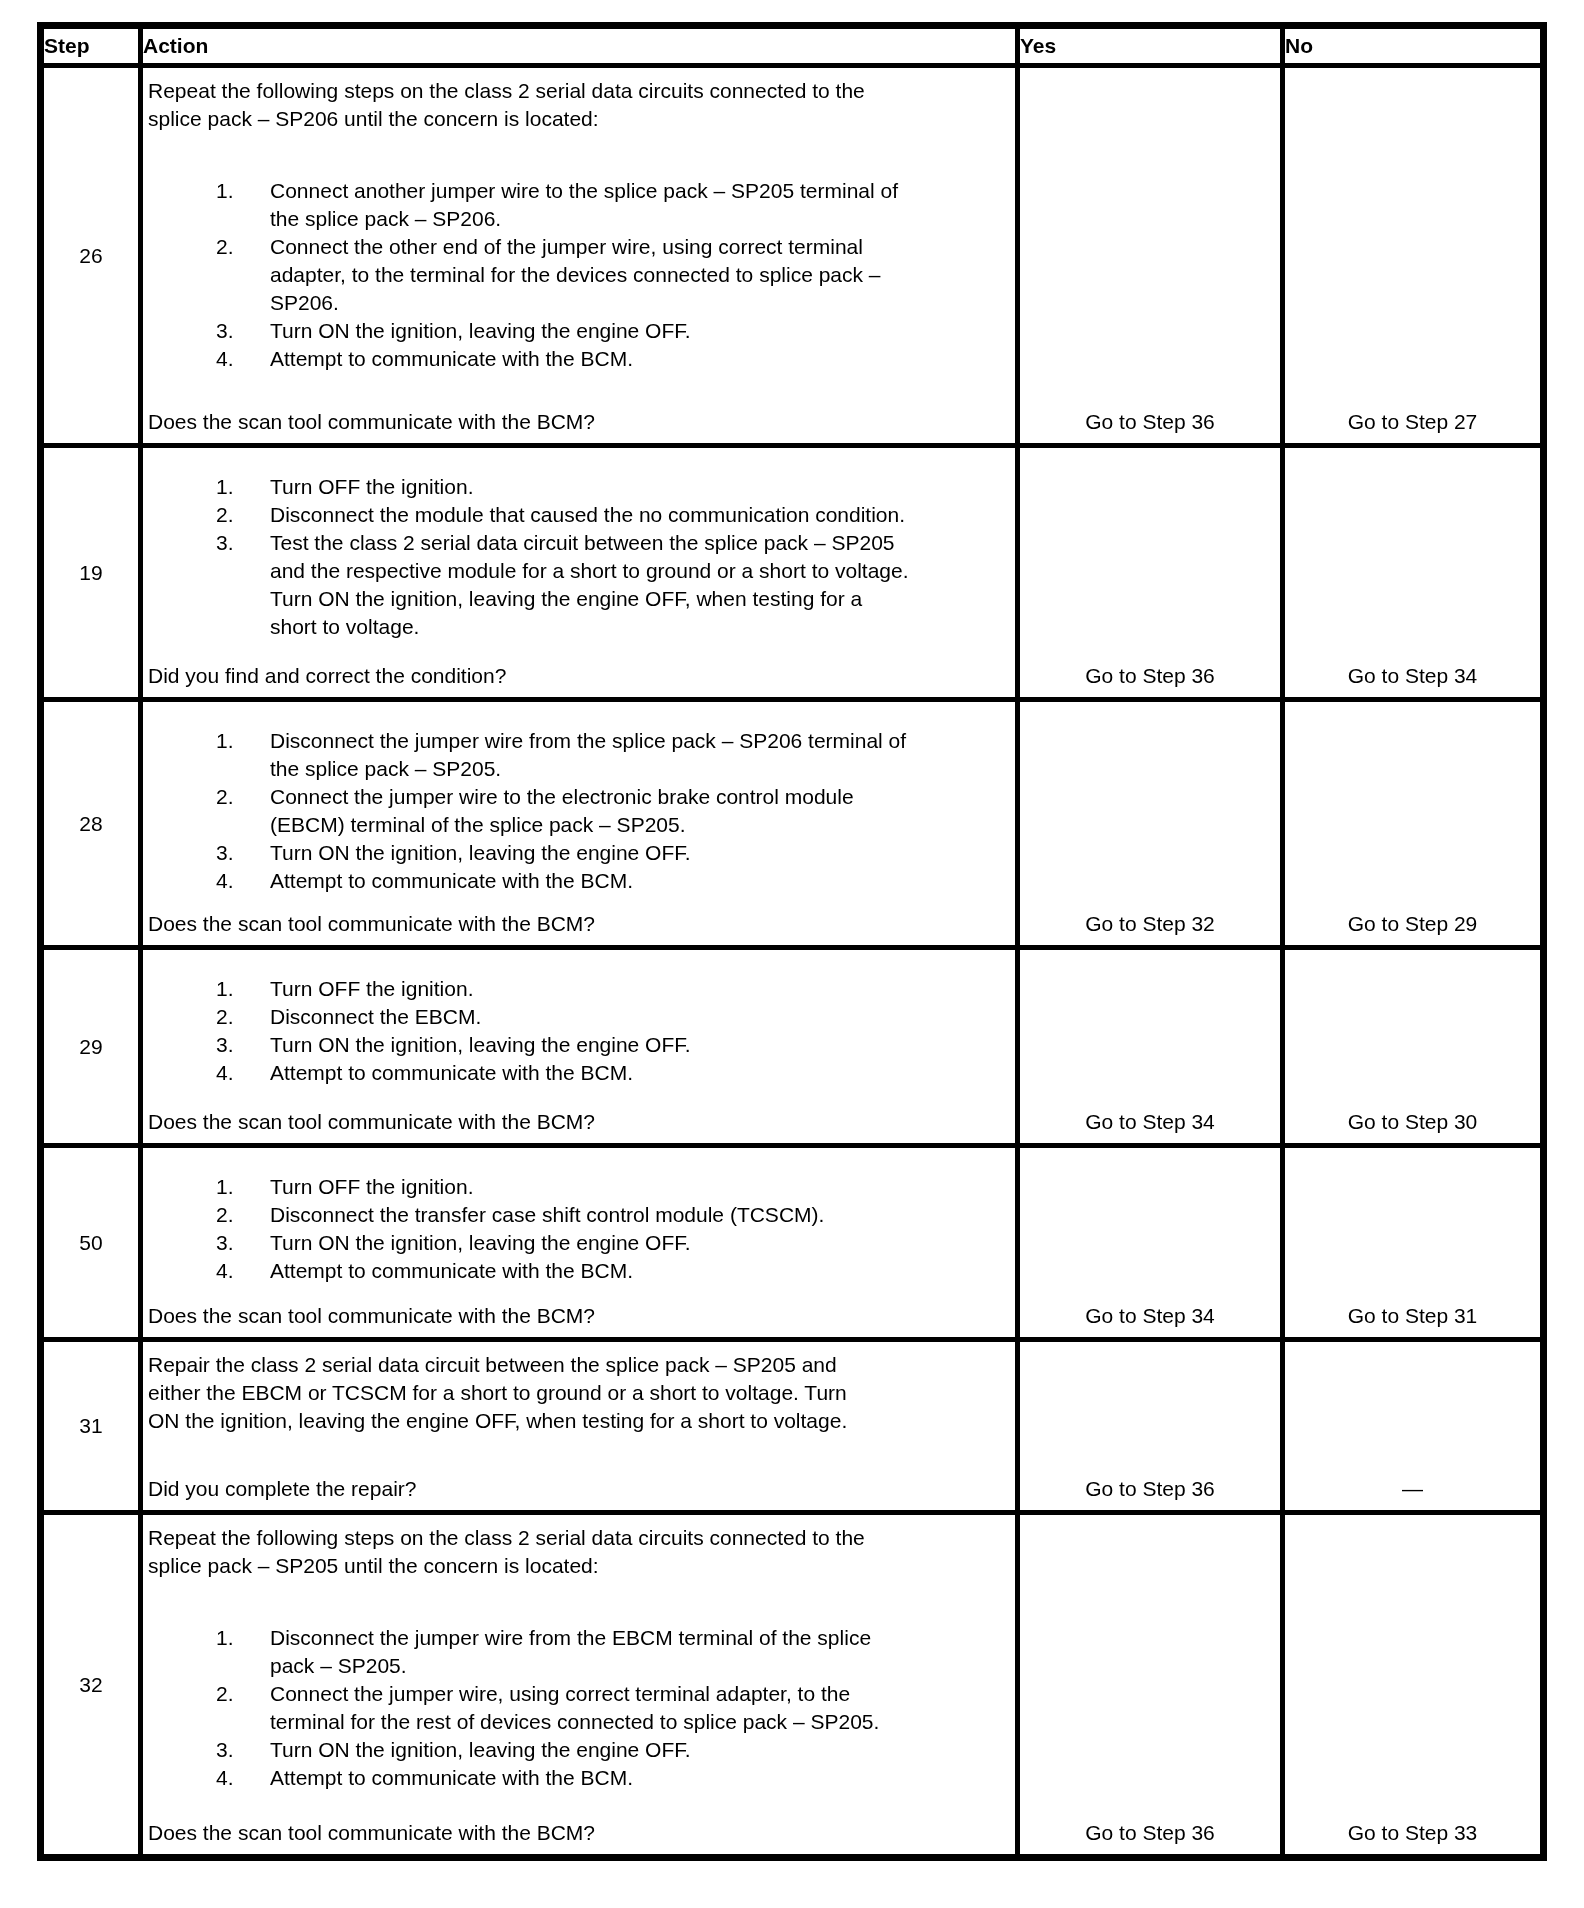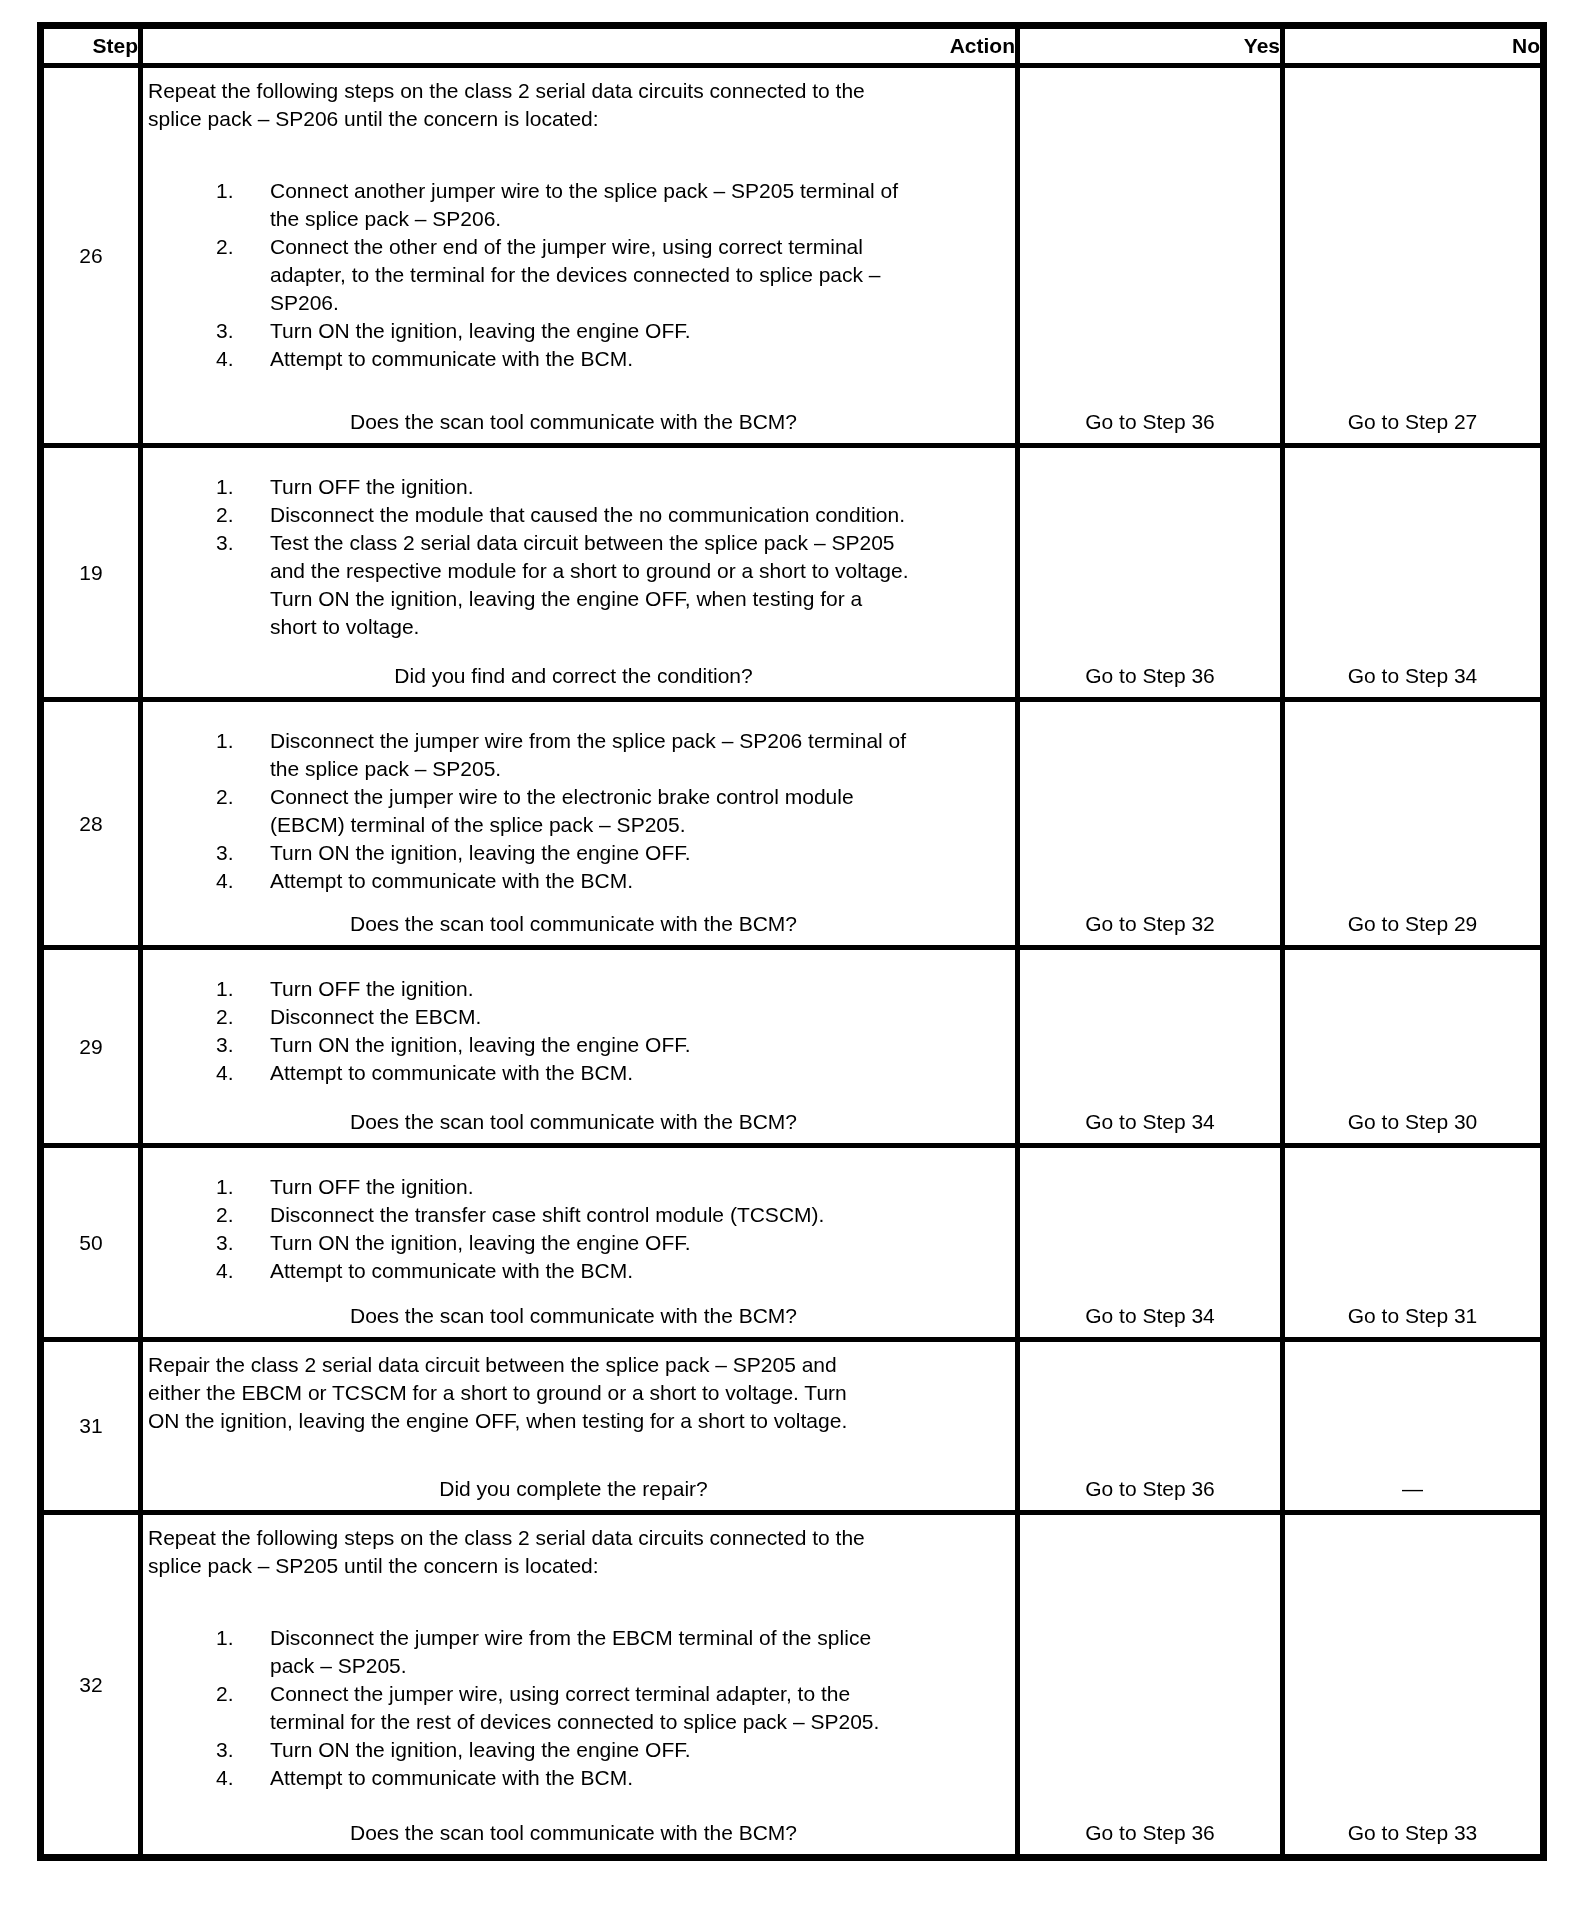--- a/index.html
+++ b/index.html
@@ -33,21 +33,21 @@
   col.c-action { width: 877px; }
   col.c-yes    { width: 265px; }
   col.c-no     { width: 261px; }
 
   th, td {
     border: 5px solid #000000;
     padding: 0;
   }
   thead tr { height: 40px; }
   thead th {
-    text-align: right;
+    text-align: left;
     vertical-align: middle;
     font-weight: bold;
     font-size: 21px;
   }
   
   tbody tr:nth-child(1) { height: 380px; }
   tbody tr:nth-child(2) { height: 254px; }
   tbody tr:nth-child(3) { height: 248px; }
   tbody tr:nth-child(4) { height: 198px; }
   tbody tr:nth-child(5) { height: 194px; }
@@ -87,21 +87,20 @@
     position: absolute;
     left: 52px;
     top: 0;
   }
   .question {
     position: absolute;
     left: 5px;
     right: 16px;
     bottom: 7px;
     white-space: pre-line;
-    text-align: center;
   }
   td.goto-cell {
     vertical-align: bottom;
     text-align: center;
     padding-bottom: 7px;
   }
 </style>
 </head>
 <body>
 

